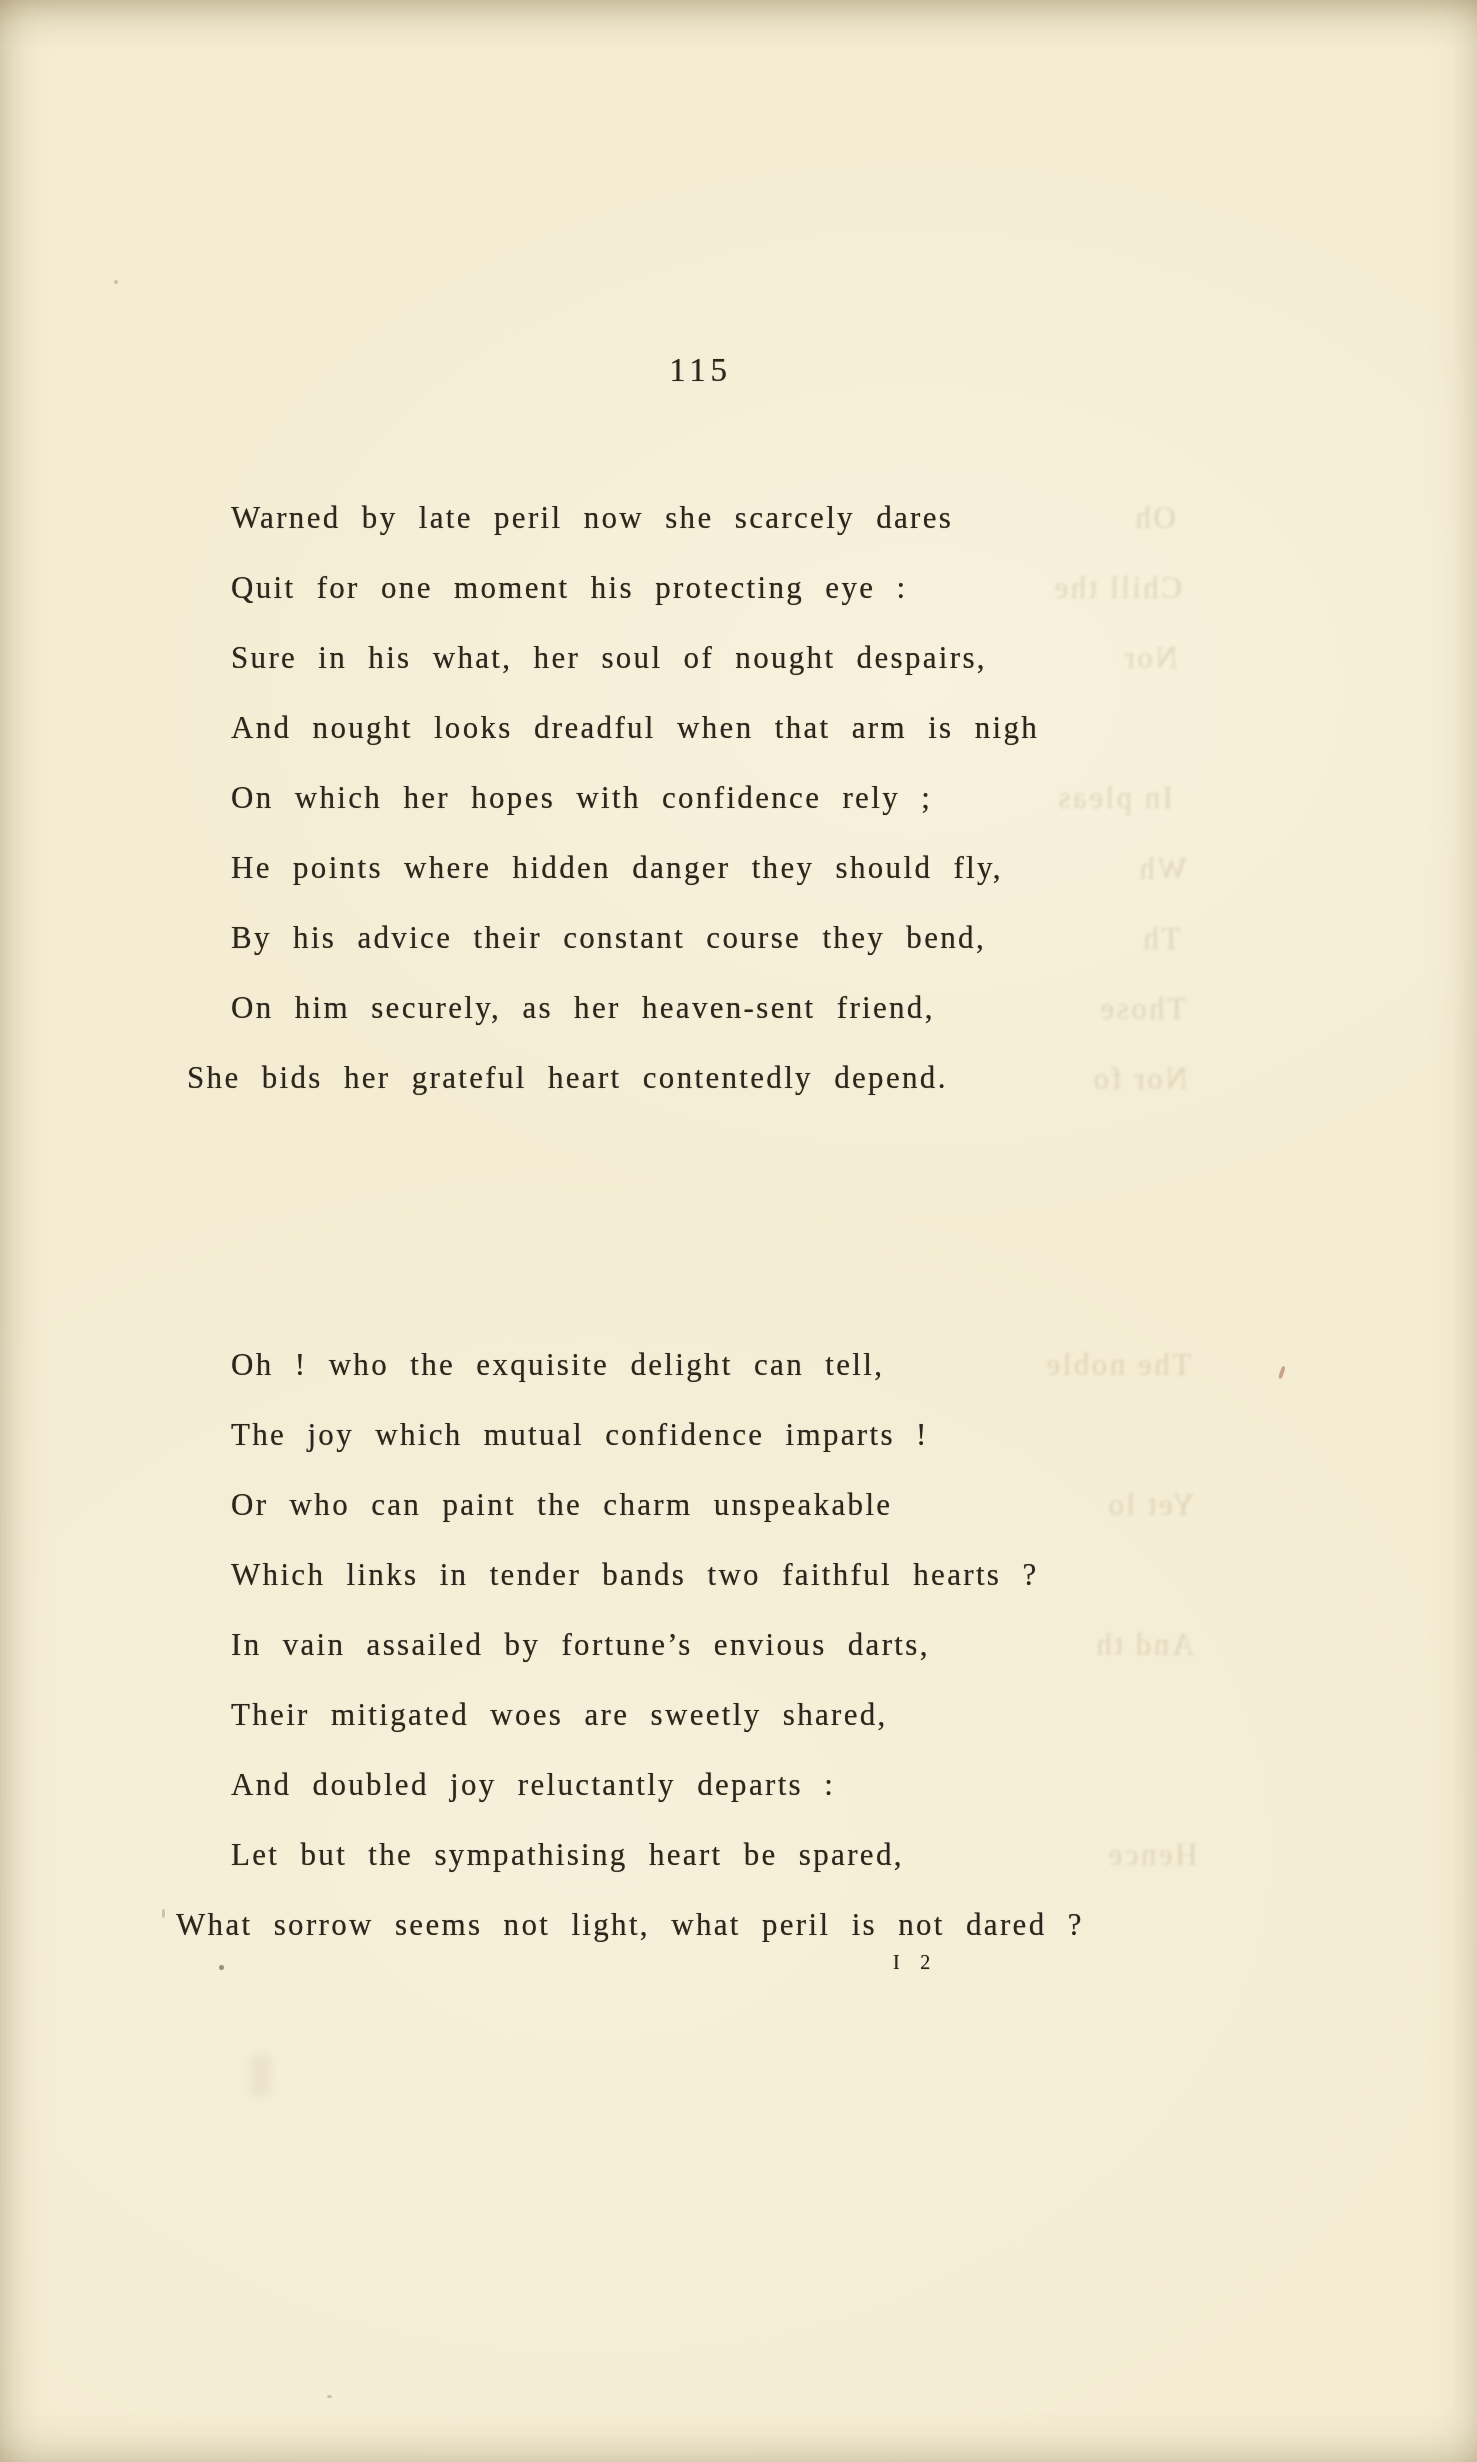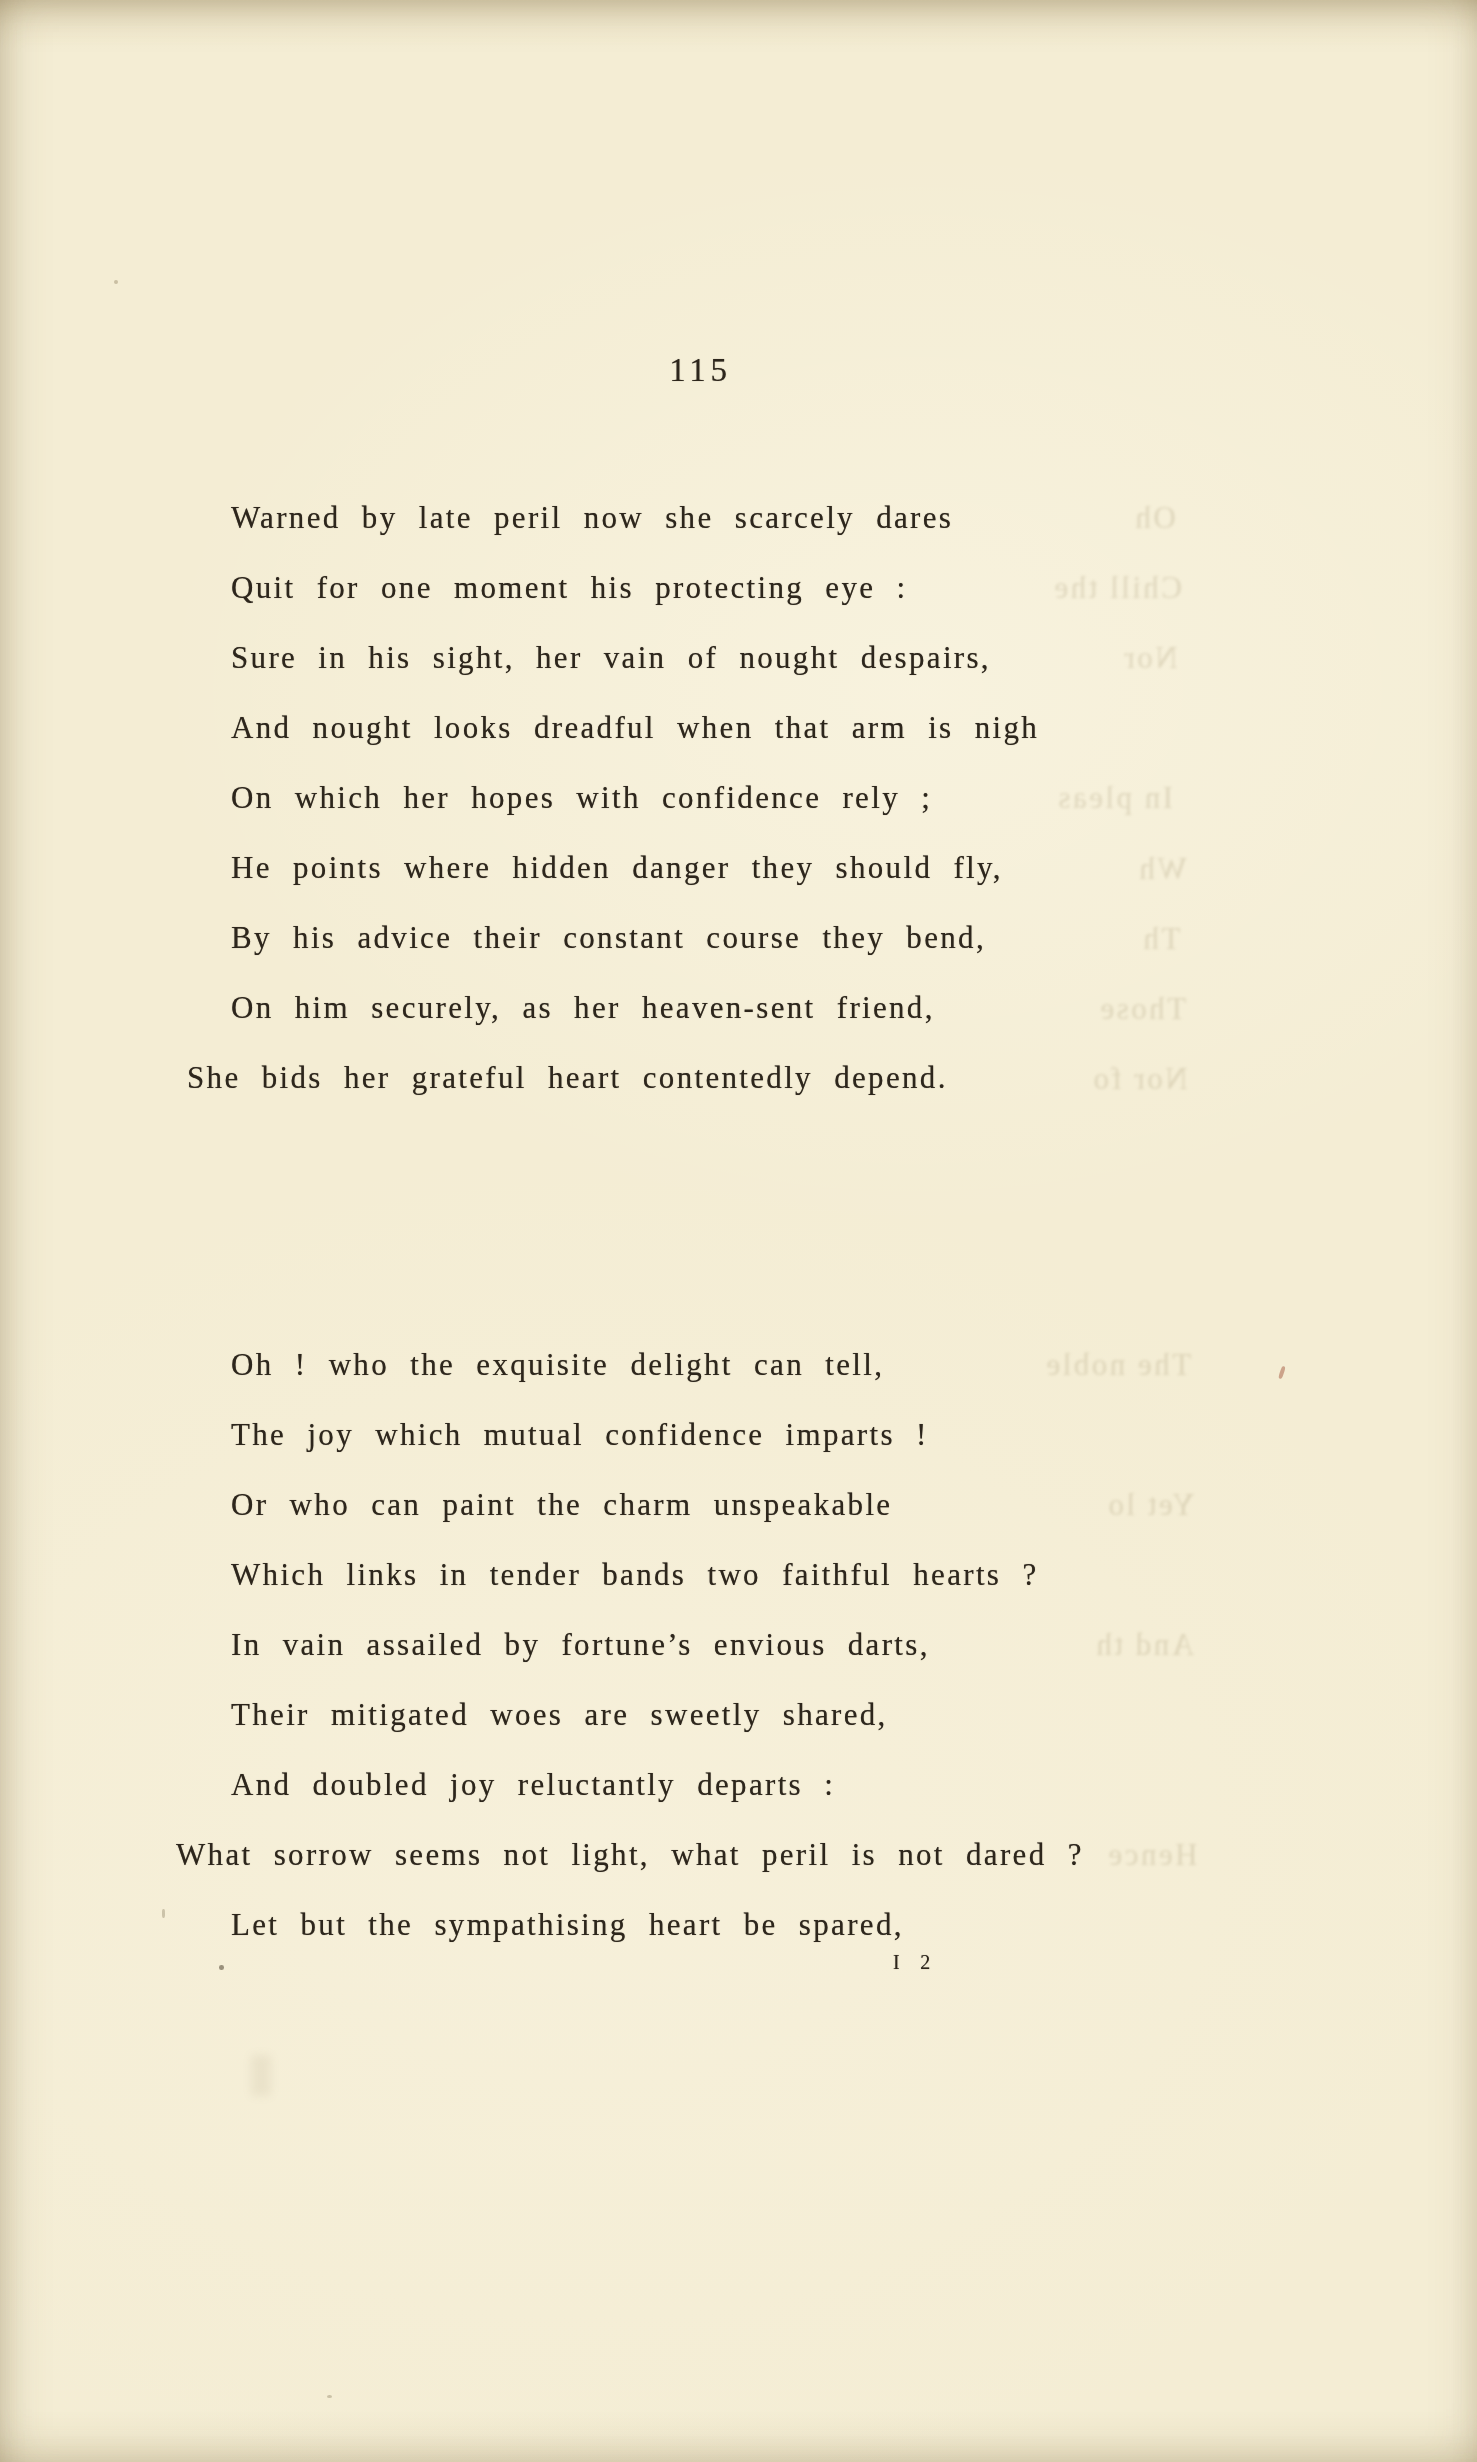--- a/index.html
+++ b/index.html
@@ -75,39 +75,39 @@
 </head>
 <body>
 
 <div class="page">
 
   <div class="page-number">115</div>
 
   <div class="stanza stanza-1">
     <div class="line">Warned by late peril now she scarcely dares</div>
     <div class="line">Quit for one moment his protecting eye :</div>
-    <div class="line">Sure in his sight, her vain of nought despairs,</div>
+    <div class="line">Sure in his what, her soul of nought despairs,</div>
     <div class="line">And nought looks dreadful when that arm is nigh</div>
     <div class="line">On which her hopes with confidence rely ;</div>
     <div class="line">He points where hidden danger they should fly,</div>
     <div class="line">By his advice their constant course they bend,</div>
     <div class="line">On him securely, as her heaven-sent friend,</div>
     <div class="line outdent-a">She bids her grateful heart contentedly depend.</div>
   </div>
 
   <div class="stanza stanza-2">
     <div class="line">Oh ! who the exquisite delight can tell,</div>
     <div class="line">The joy which mutual confidence imparts !</div>
     <div class="line">Or who can paint the charm unspeakable</div>
     <div class="line">Which links in tender bands two faithful hearts ?</div>
     <div class="line">In vain assailed by fortune’s envious darts,</div>
     <div class="line">Their mitigated woes are sweetly shared,</div>
     <div class="line">And doubled joy reluctantly departs :</div>
+    <div class="line">Let but the sympathising heart be spared,</div>
     <div class="line outdent-b">What sorrow seems not light, what peril is not dared ?</div>
-    <div class="line">Let but the sympathising heart be spared,</div>
   </div>
 
   <div class="signature">I 2</div>
 
   <span class="ghost" style="left:1133px;top:483px">Oh</span>
   <span class="ghost" style="left:1052px;top:553px">Chill the</span>
   <span class="ghost" style="left:1122px;top:623px">Nor</span>
   <span class="ghost" style="left:1056px;top:763px">In pleas</span>
   <span class="ghost" style="left:1137px;top:834px">Wh</span>
   <span class="ghost" style="left:1141px;top:904px">Th</span>

